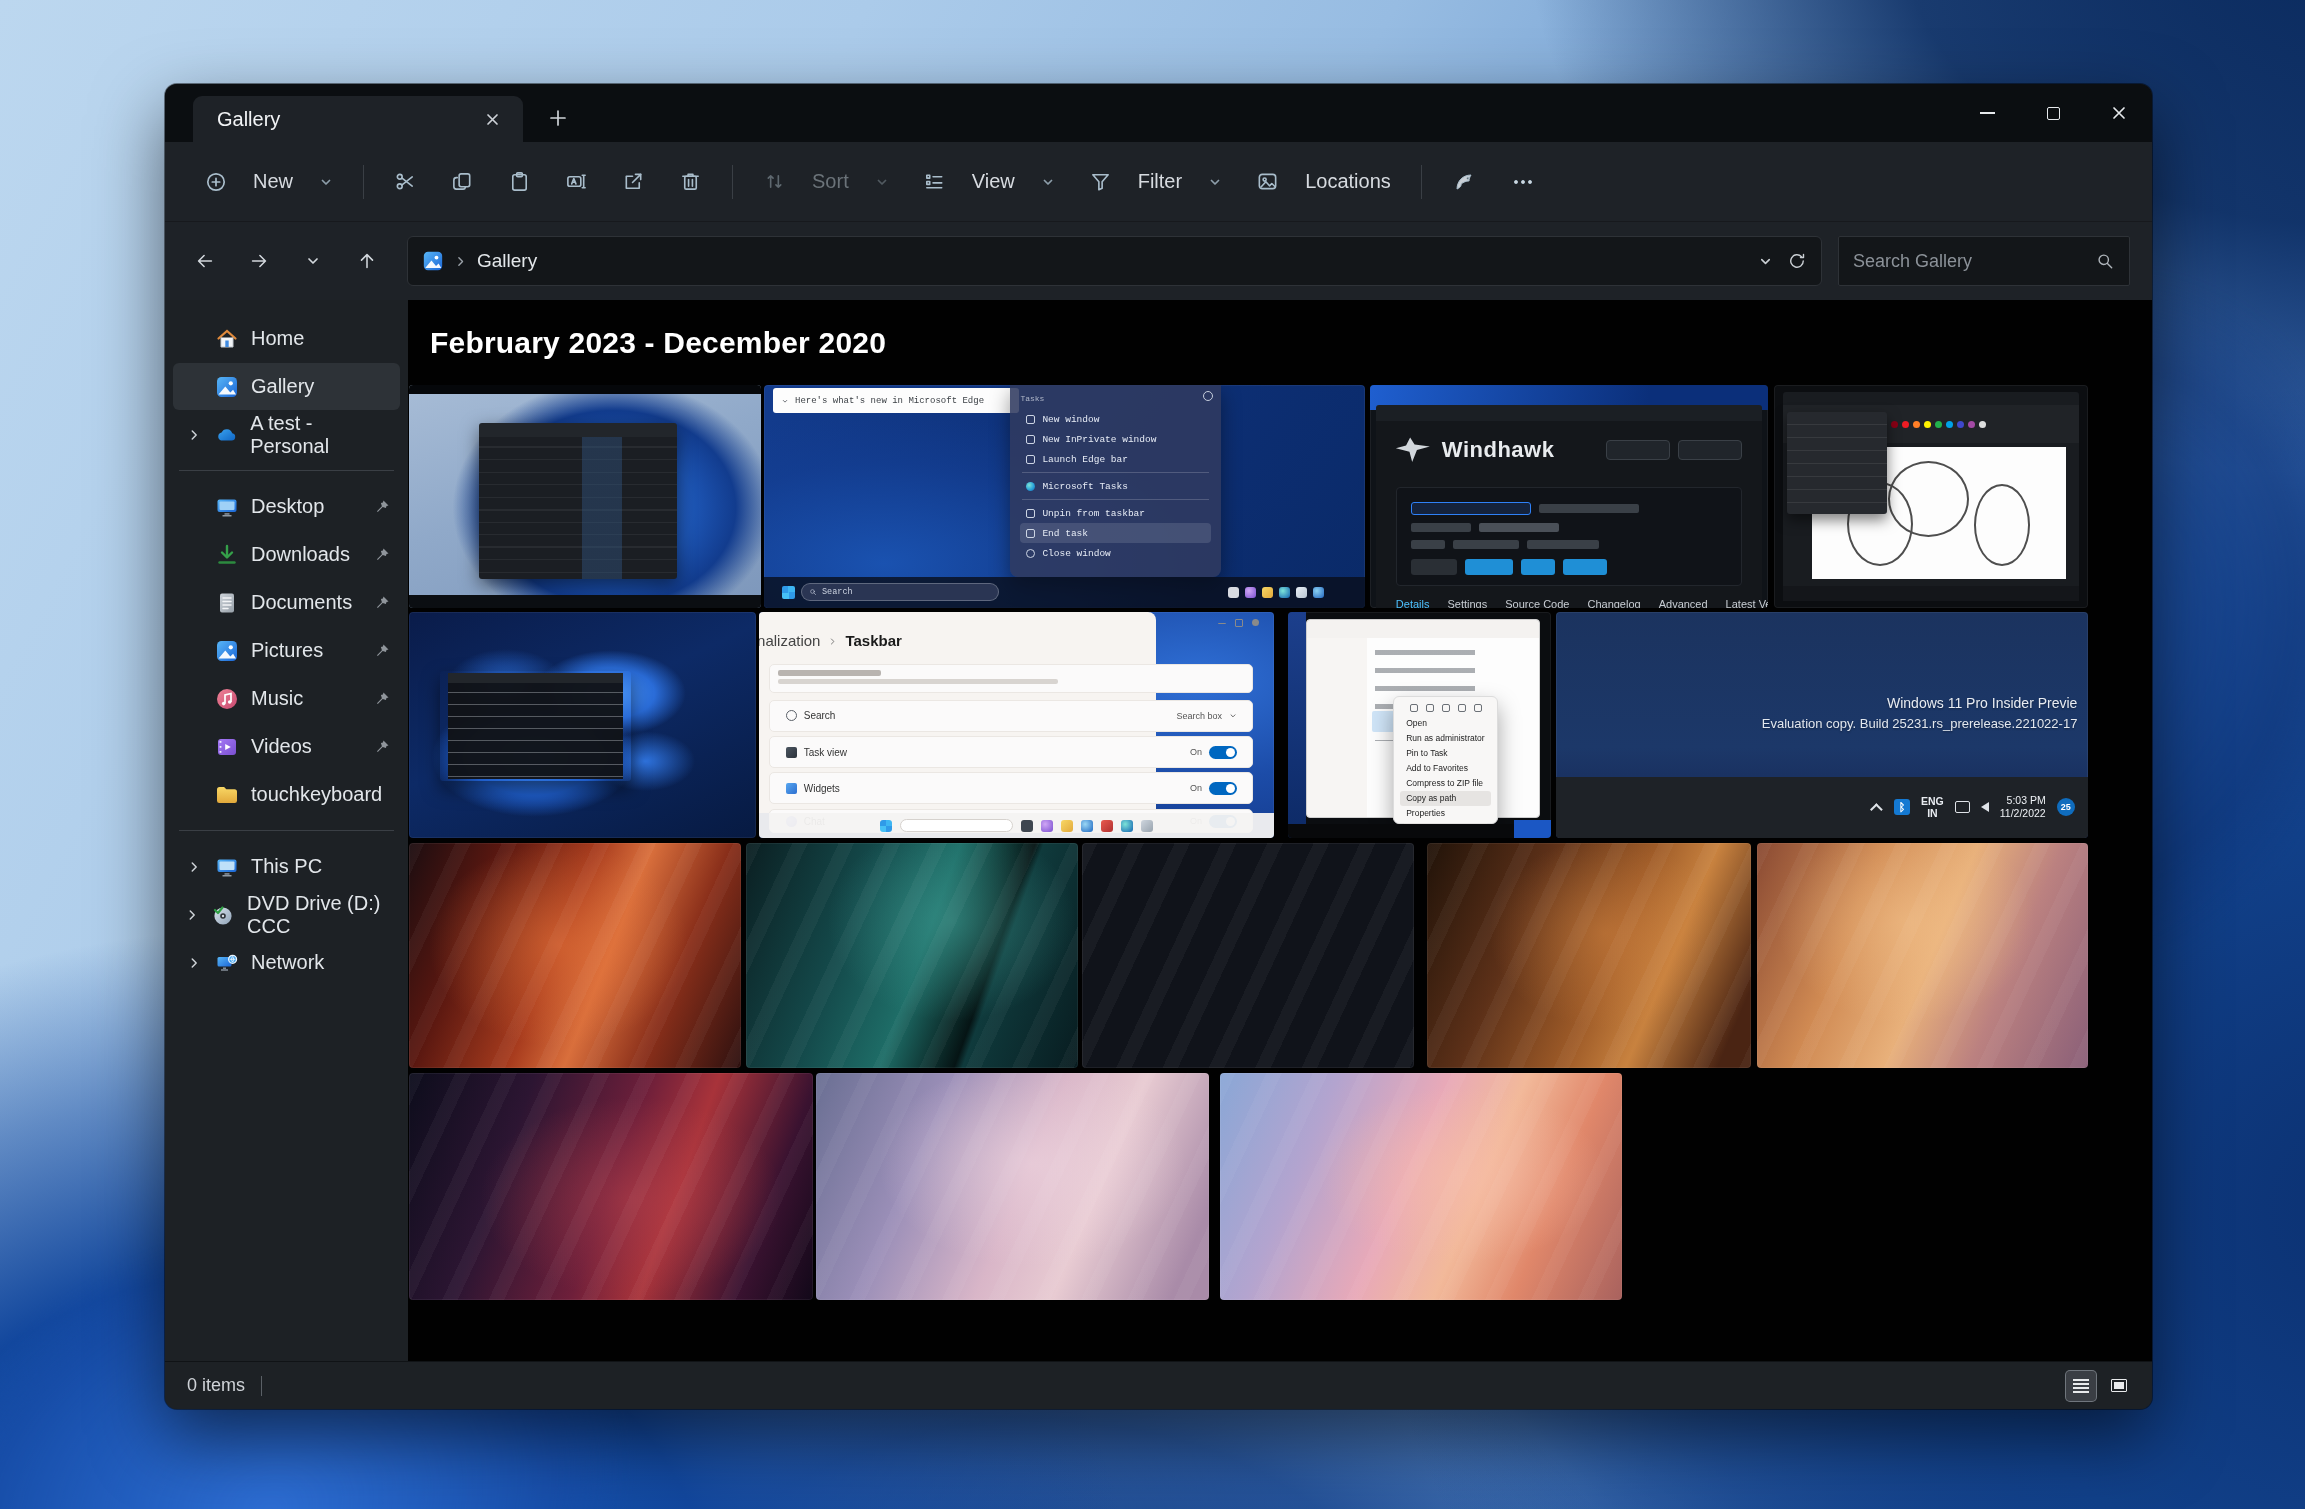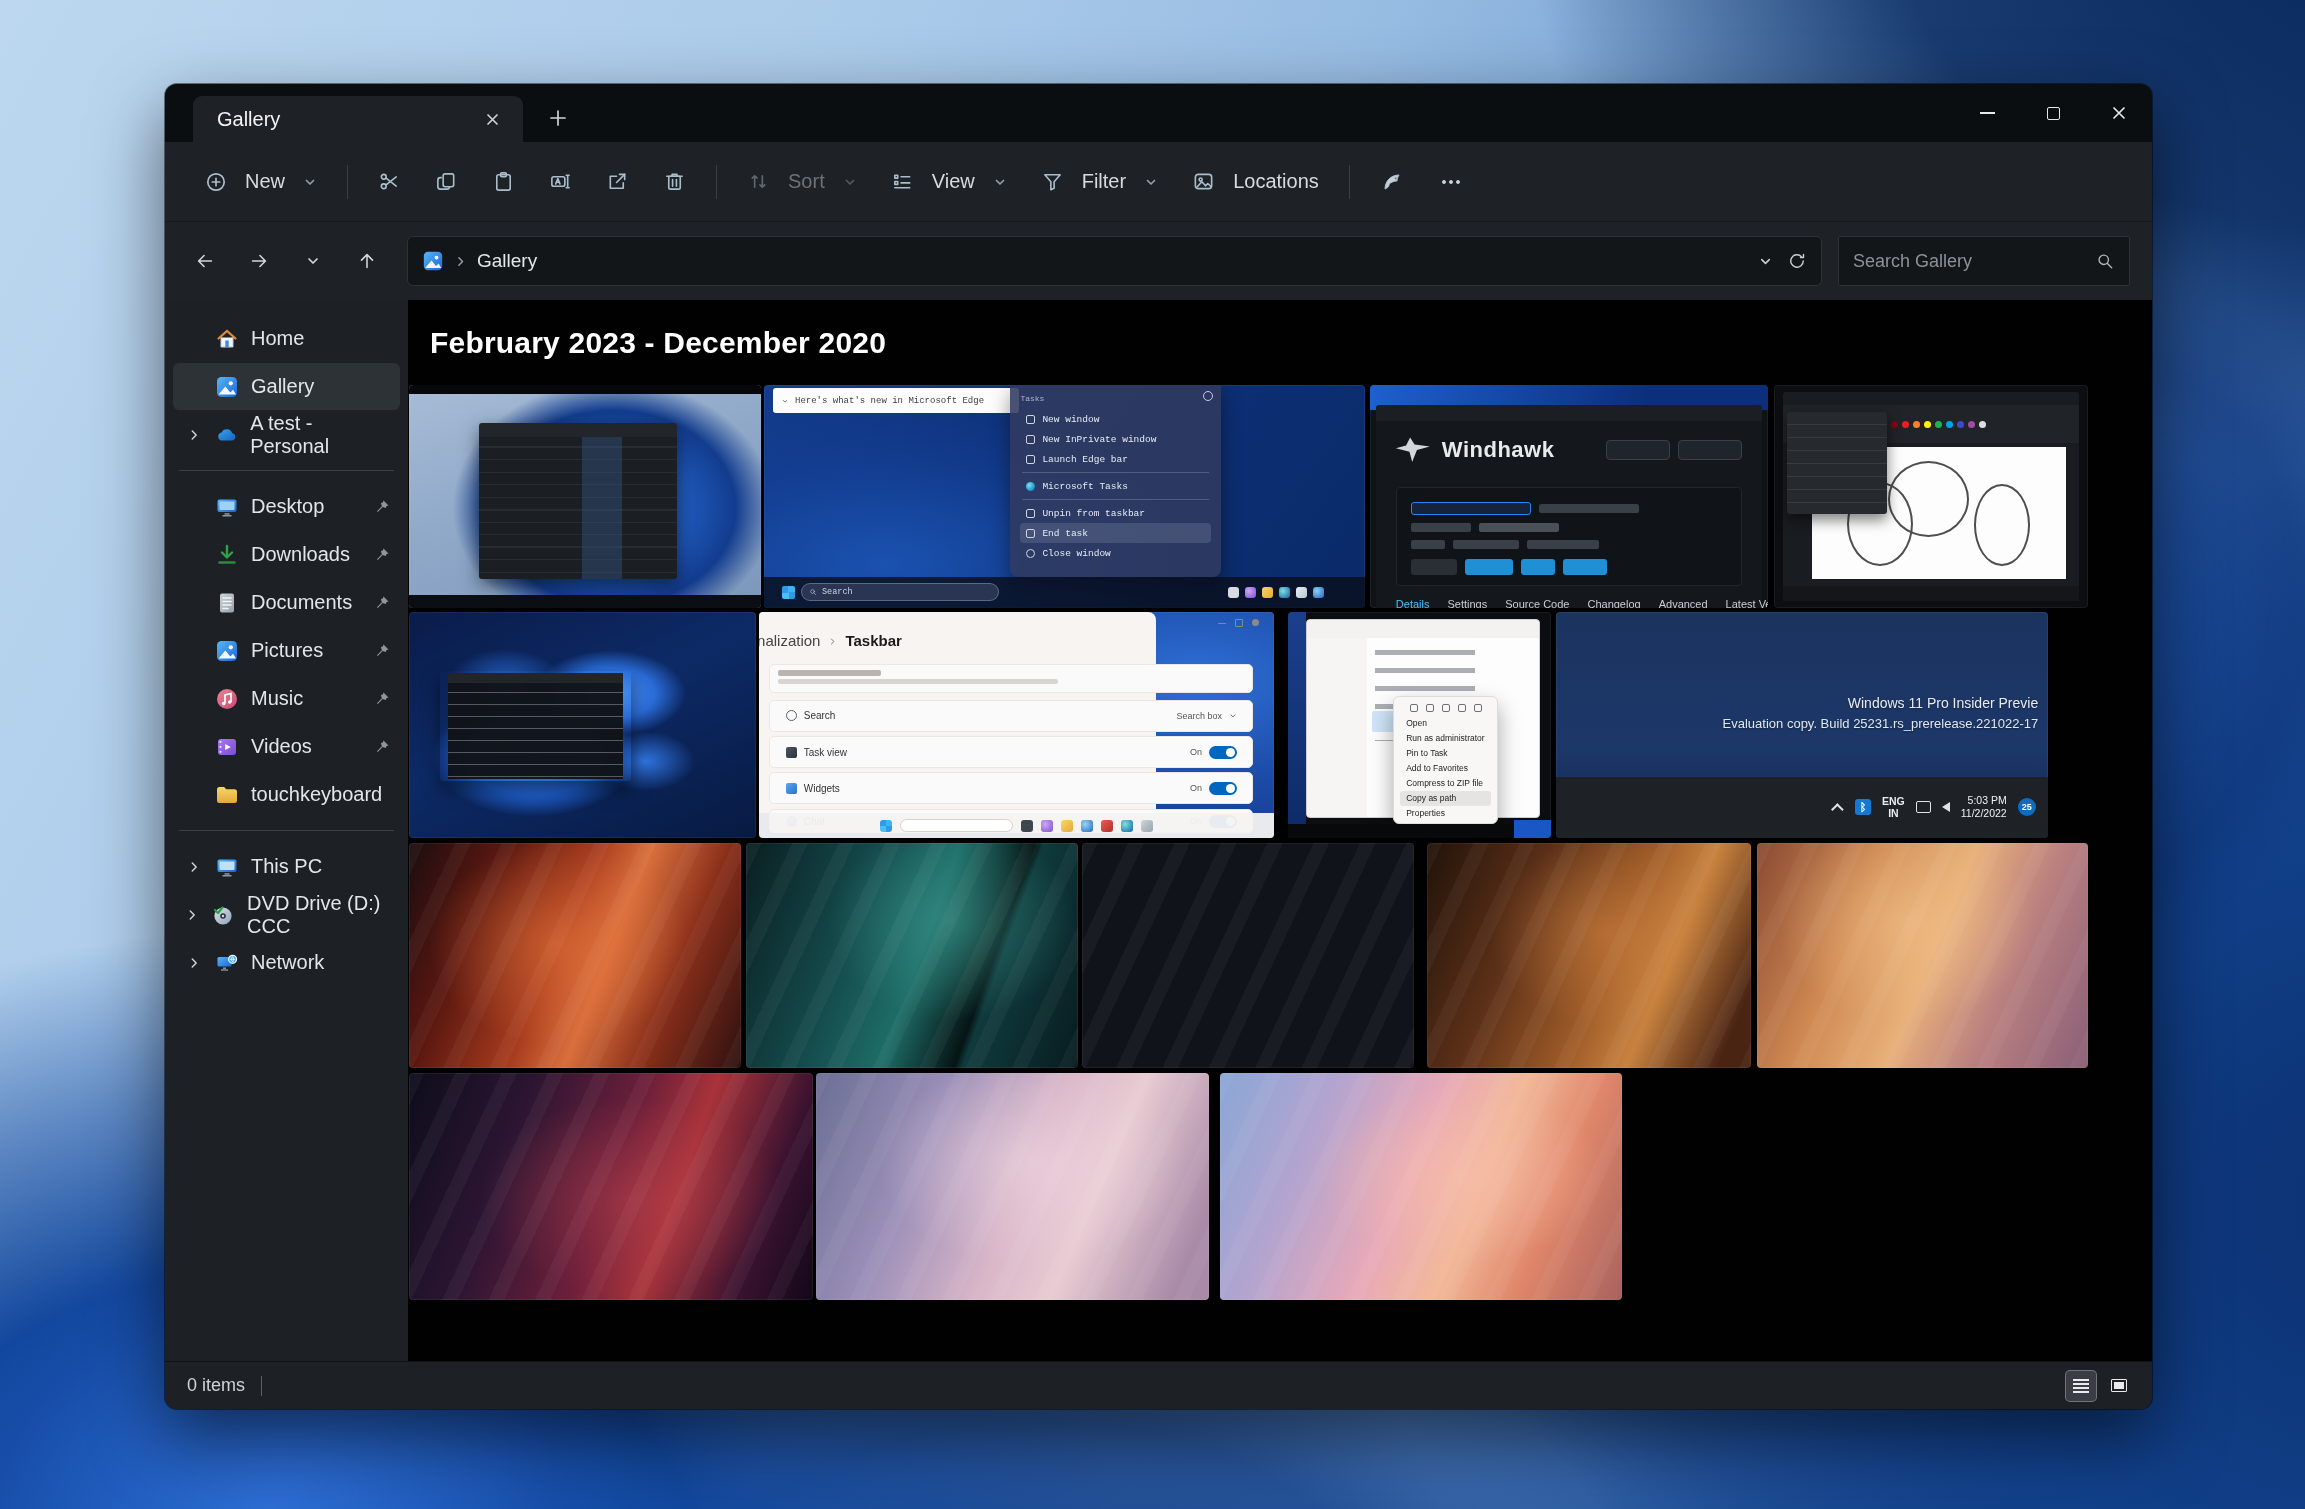--- a/index.html
+++ b/index.html
@@ -36,21 +36,21 @@
   .tab-title { flex:1; font-size:20px; color:#f2f4f6; }
   .tab-close { width:30px; height:30px; border-radius:5px; display:flex; align-items:center; justify-content:center; color:#cdd2d7; }
   .newtab { width:42px; height:40px; margin:0 0 4px 14px; display:flex; align-items:center; justify-content:center; color:#cfd3d8; font-size:28px; font-weight:300; border-radius:6px; }
   .caption-btns { position:absolute; right:0; top:0; height:100%; display:flex; }
   .cap { width:66px; height:100%; display:flex; align-items:center; justify-content:center; color:#e6e9ec; }
   .cap .bar { width:15px; height:1.6px; background:#e6e9ec; }
   .cap .box { width:13px; height:13px; border:1.6px solid #e6e9ec; border-radius:2px; }
 
   
   .toolbar { height:80px; background:#1e2227; display:flex; align-items:center; padding:0 20px 0 26px; gap:6px; border-bottom:1px solid #17191d; flex:0 0 auto; }
-  .tbtn { display:flex; align-items:center; gap:18px; padding:12px 14px; border-radius:7px; color:#d7dbe0; }
+  .tbtn { display:flex; align-items:center; gap:26px; padding:12px 14px; border-radius:7px; color:#d7dbe0; }
   .tbtn svg { stroke:#a9bdcb; }
   .tbtn.dim, .tbtn.dim svg { color:#6b7379; stroke:#5e686f; }
   .tsep { width:1px; height:34px; background:#3a3f45; margin:0 10px; }
   .chev { opacity:.8; }
   .ellipsis-btn { padding:12px 16px; border-radius:7px; }
 
   
   .addressrow { height:78px; background:#1e2227; display:flex; align-items:center; padding:0 22px 0 16px; gap:6px; flex:0 0 auto; }
   .navbtn { width:48px; height:46px; border-radius:7px; display:flex; align-items:center; justify-content:center; }
   .navbtn svg { stroke:#d3d8dd; }
@@ -844,21 +844,21 @@
             <div class="mi hl">Copy as path</div>
             <div class="mi">Properties</div>
             <div class="msep"></div>
             <div class="mi">OneDrive</div>
 
           </div>
           <div class="botbar"></div>
           <div class="blu"></div>
         </div>
 
-        <div class="th t8" style="left:1148px;top:312px;width:492px;height:226px;">
+        <div class="th t8" style="left:1148px;top:312px;width:532px;height:226px;">
           <div class="wmark">
             <div class="wl1">Windows 11 Pro Insider Previe</div>
             <div class="wl2">Evaluation copy. Build 25231.rs_prerelease.221022-17</div>
           </div>
           <div class="tbar8">
             <span class="chev8"></span>
             <span class="bt">ᛒ</span>
             <span class="lang"><span>ENG</span><br><span>IN</span></span>
             <span class="gl"></span>
             <span class="spk"></span>

